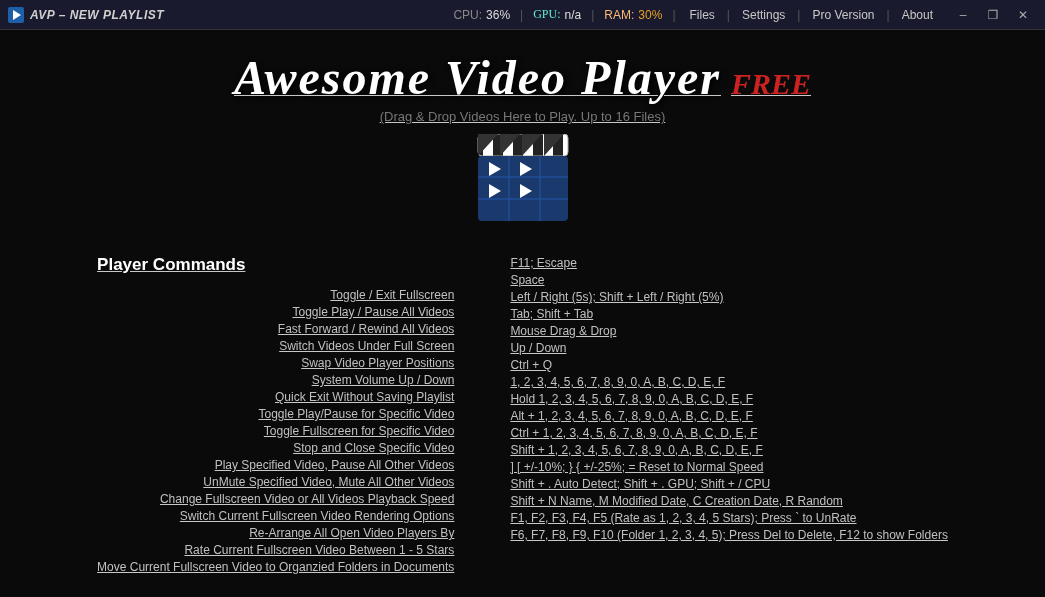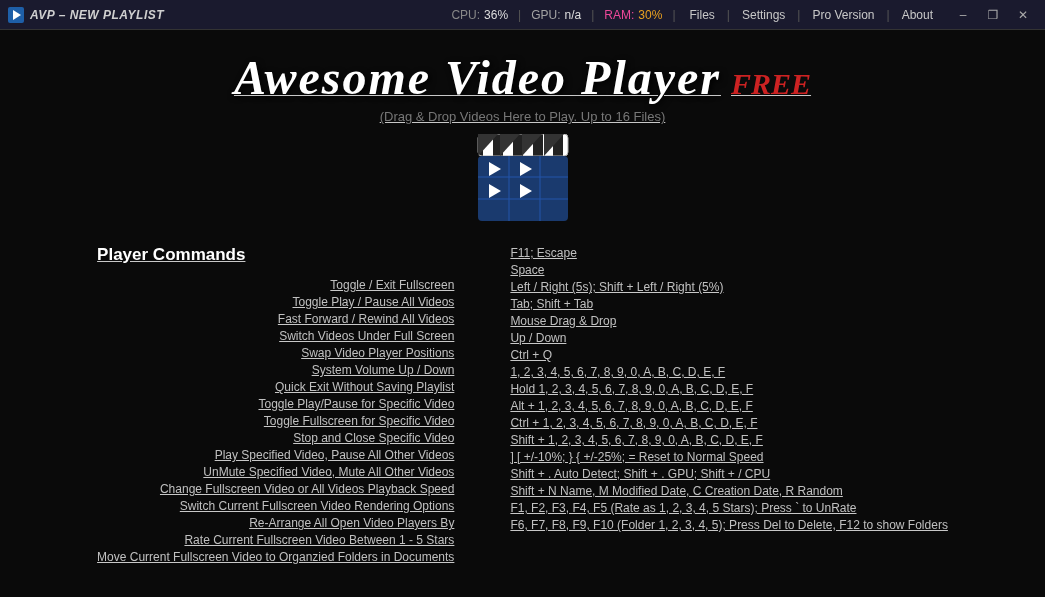--- a/index.html
+++ b/index.html
@@ -50,23 +50,23 @@
 
     .title-bar-center {
       display: flex;
       align-items: center;
       gap: 4px;
       font-size: 12px;
     }
 
     .cpu-label { color: #888; }
     .cpu-val { color: #ddd; }
-    .gpu-label { color: #a3a3a3; }
+    .gpu-label { color: #5eead4; font-family: Liberation Serif, serif; }
     .gpu-val { color: #ddd; }
-    .ram-label { color: #ec4899; }
+    .ram-label { color: #fdba74; }
     .ram-val { color: #e8a020; }
 
     .menu-items {
       display: flex;
       align-items: center;
       gap: 4px;
     }
 
     .menu-item {
       color: #c8c8c8;
@@ -115,21 +115,21 @@
     .player-icon {
       width: 100px;
       height: 90px;
       margin-bottom: 20px;
     }
 
     
     .commands-section {
       display: flex;
       gap: 40px;
-      margin-top: 1px;
+      margin-top: 11px;
       padding-bottom: 10px;
     }
 
     .col-header {
       color: #ffffff;
       font-size: 17px;
       font-weight: bold;
       margin-bottom: 12px;
     }
 

